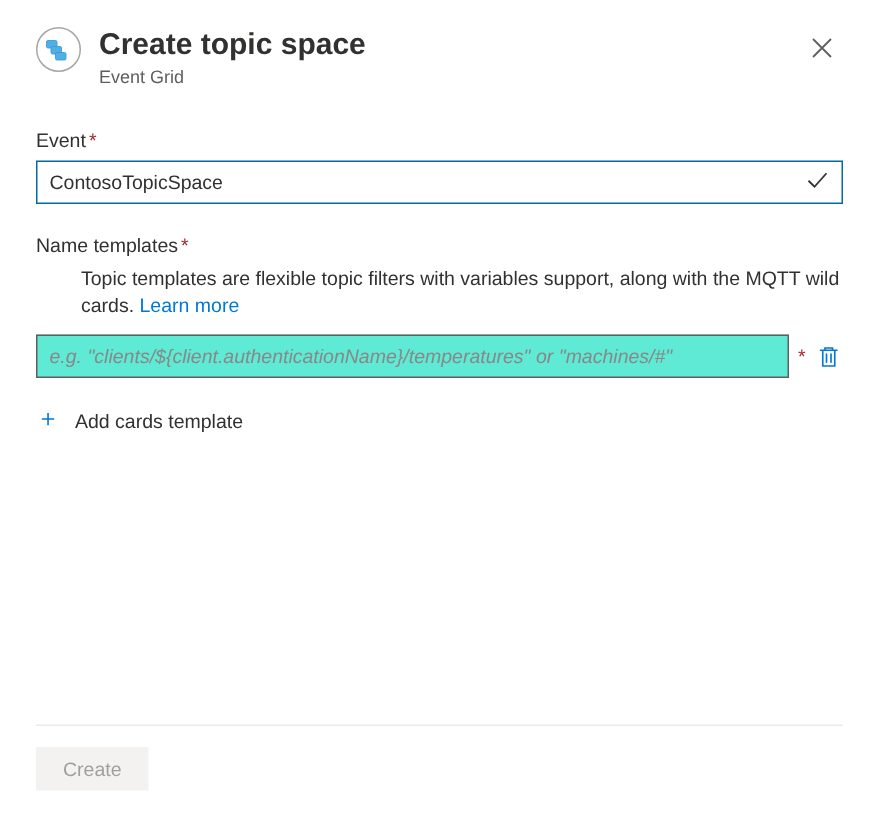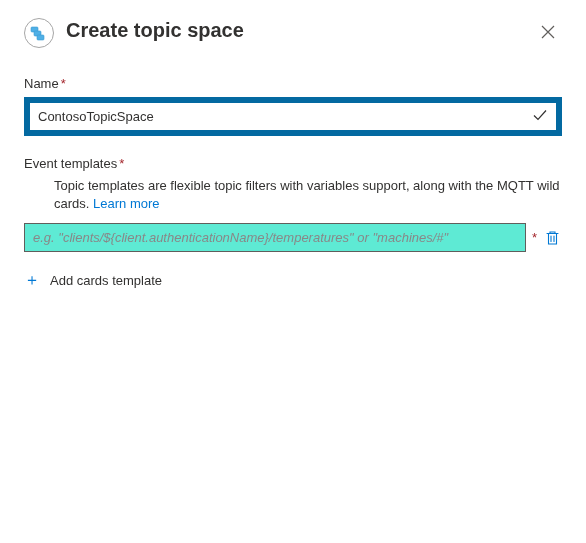--- a/index.html
+++ b/index.html
@@ -26,21 +26,21 @@
     .subtitle { font-size: 12px; color: #605e5c; margin-top: 2px; }
     .close-btn {
       width: 28px; height: 28px; background: none; border: none;
       cursor: pointer; color: #605e5c; font-size: 15px; line-height: 1;
       display: flex; align-items: center; justify-content: center;
     }
     .field-group { margin-bottom: 20px; }
     .field-label { font-size: 13px; color: #323130; margin-bottom: 6px; display: block; }
     .req { color: #a4262c; margin-left: 2px; }
     .name-input-wrap {
-      border: 6px solid #0369a1;
+      border: 1px solid #0369a1;
       display: flex; align-items: center;
       padding: 4px 8px;
       background: #fff;
     }
     .name-input {
       flex: 1; border: none; outline: none;
       font-size: 13px; color: #323130; background: transparent;
       font-family: inherit;
     }
     .check-icon { color: #107c10; flex-shrink: 0; }
@@ -83,57 +83,61 @@
   <div class="header">
     <div class="header-icon">
       <svg viewBox="0 0 18 18" fill="none">
         <rect x="1" y="3" width="7" height="5" rx="1" fill="#50b0e6" stroke="#3a9bd4" stroke-width="0.6"></rect>
         <rect x="4" y="7" width="7" height="5" rx="1" fill="#50b0e6" stroke="#3a9bd4" stroke-width="0.6"></rect>
         <rect x="7" y="11" width="7" height="5" rx="1" fill="#50b0e6" stroke="#3a9bd4" stroke-width="0.6"></rect>
       </svg>
     </div>
     <div class="header-text">
       <div class="title">Create topic space</div>
+      <div class="subtitle">Event Grid</div>
     </div>
     <button class="close-btn">
       <svg width="14" height="14" viewBox="0 0 14 14">
           <path d="M1 1 L13 13 M13 1 L1 13" stroke="#605e5c" stroke-width="1.2"></path>
         </svg>
     </button>
   </div>
 
   <div class="field-group">
     <label class="field-label">
-      <span>Name</span><span class="req">*</span>
+      <span>Event</span><span class="req">*</span>
     </label>
     <div class="name-input-wrap">
       <input class="name-input" type="text" value="ContosoTopicSpace" style="">
       <span class="check-icon">
         <svg width="16" height="16" viewBox="0 0 16 16">
             <path d="M2 8.5 L6 12.5 L14 3.5" stroke="#323130" stroke-width="1.2" fill="none"></path>
           </svg>
       </span>
     </div>
   </div>
 
   <div class="field-group">
     <label class="field-label">
-      <span>Event templates</span><span class="req">*</span>
+      <span>Name templates</span><span class="req">*</span>
     </label>
     <div class="desc-text">
       <span>Topic templates are flexible topic filters with variables support, along with the MQTT wild cards. </span><span class="learn-link">Learn more</span>
     </div>
     <div class="template-row">
       <input class="template-input" type="text" placeholder="e.g. &quot;clients/${client.authenticationName}/temperatures&quot; or &quot;machines/#&quot;" style="">
       <span class="req-inline">*</span>
       <button class="delete-btn">
         <svg width="15" height="16" viewBox="0 0 15 16">
           <path d="M2 3.5 H13 M5 3.5 V2 H10 V3.5 M3.5 3.5 V14 H11.5 V3.5 M6 6 V11.5 M9 6 V11.5" stroke="#0078d4" stroke-width="1.1" fill="none" stroke-linecap="round"></path>
         </svg>
       </button>
     </div>
     <button class="add-template">
       <span class="plus-icon">＋</span>
       <span>Add cards template</span>
     </button>
   </div>
 
+  <div class="footer">
+    <button class="create-btn">Create</button>
+  </div>
 </div>
 
 </body></html>

